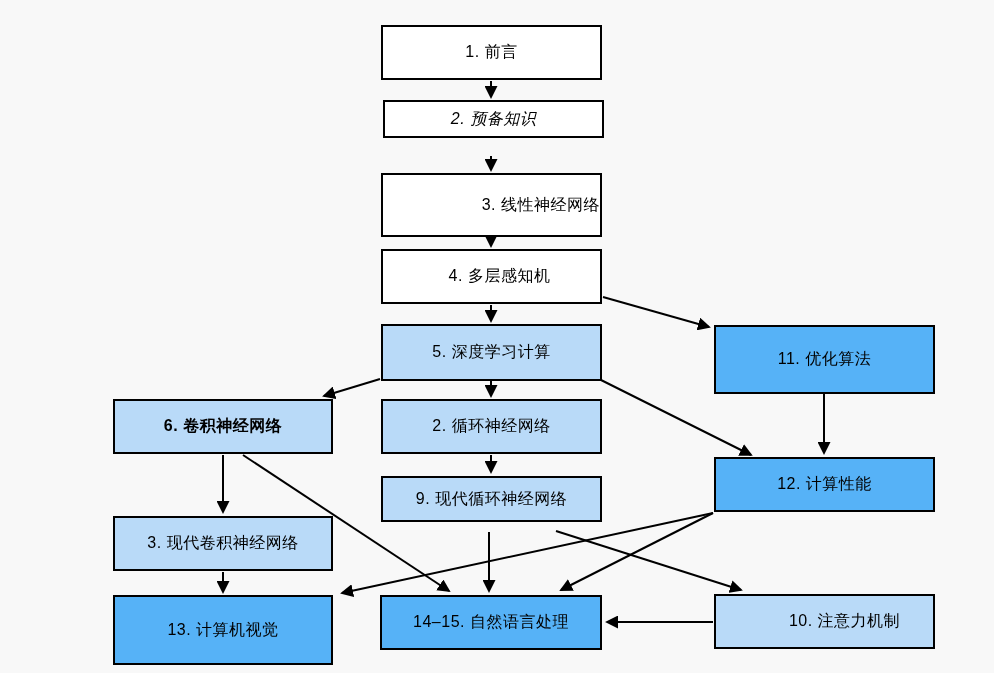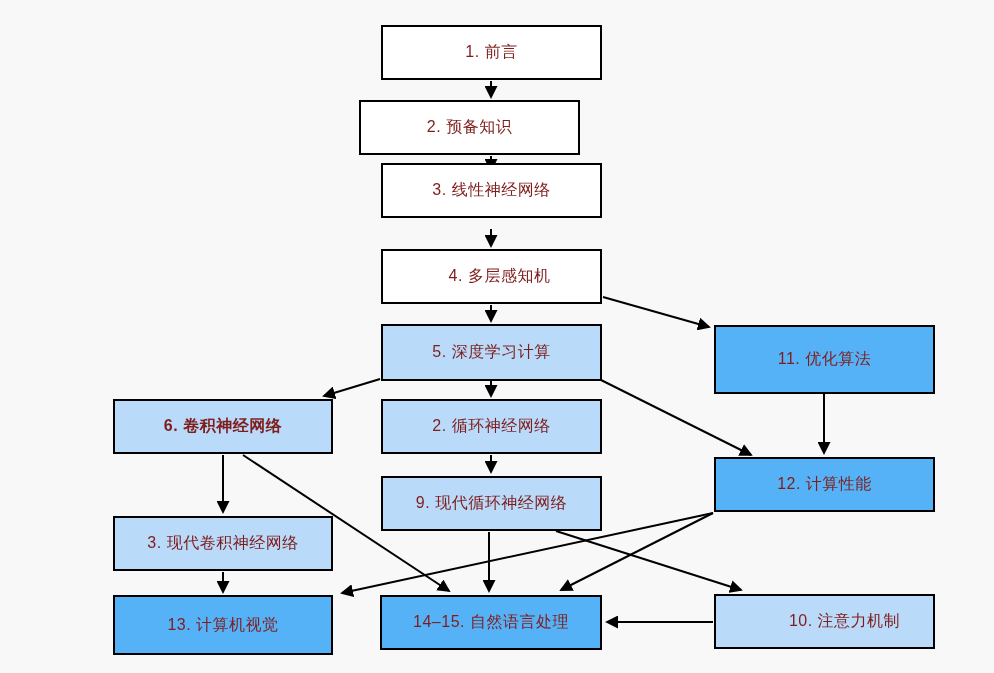--- a/index.html
+++ b/index.html
@@ -23,21 +23,21 @@
     z-index: 1;
   }
   .node {
     position: absolute;
     box-sizing: border-box;
     border: 2px solid #000000;
     display: flex;
     align-items: center;
     justify-content: center;
     font-size: 16px;
-    color: #7f1d1d;
+    color: #000000;
     z-index: 2;
     white-space: nowrap;
     letter-spacing: 0.5px;
   }
   .node.white  { background: #ffffff; }
   .node.light  { background: #b9daf8; }
   .node.medium { background: #56b2f7; }
 </style>
 </head>
 <body>
@@ -67,51 +67,51 @@
         <line x1="713" y1="513" x2="342" y2="593" stroke="#000000" stroke-width="2" marker-end="url(#arrowhead)"></line>
         <line x1="713" y1="513" x2="561" y2="590" stroke="#000000" stroke-width="2" marker-end="url(#arrowhead)"></line>
         <line x1="223" y1="572" x2="223" y2="592" stroke="#000000" stroke-width="2" marker-end="url(#arrowhead)"></line>
         <line x1="713" y1="622" x2="607" y2="622" stroke="#000000" stroke-width="2" marker-end="url(#arrowhead)"></line>
       </g>
   </svg>
   <div id="node-layer">
       <div class="node white" style="left: 381px; top: 25px; width: 221px; height: 55px;">
         <span>1. 前言</span>
       </div>
-      <div class="node white" style="left: 359px; top: 100px; width: 221px; height: 55px;">
+      <div class="node white" style="left: 383px; top: 100px; width: 221px; height: 38px; font-style: italic;">
         <span>2. 预备知识</span>
       </div>
-      <div class="node white" style="left: 381px; top: 163px; width: 221px; height: 55px;">
+      <div class="node white" style="left: 381px; top: 173px; width: 221px; height: 64px; justify-content: flex-end;">
         <span>3. 线性神经网络</span>
       </div>
       <div class="node white" style="left: 381px; top: 249px; width: 221px; height: 55px; padding-left: 16px;">
         <span>4. 多层感知机</span>
       </div>
       <div class="node light" style="left: 381px; top: 324px; width: 221px; height: 57px;">
         <span>5. 深度学习计算</span>
       </div>
       <div class="node medium" style="left: 714px; top: 325px; width: 221px; height: 69px;">
         <span>11. 优化算法</span>
       </div>
       <div class="node light" style="left: 113px; top: 399px; width: 220px; height: 55px; font-weight: bold;">
         <span>6. 卷积神经网络</span>
       </div>
       <div class="node light" style="left: 381px; top: 399px; width: 221px; height: 55px;">
         <span>2. 循环神经网络</span>
       </div>
       <div class="node medium" style="left: 714px; top: 457px; width: 221px; height: 55px;">
         <span>12. 计算性能</span>
       </div>
-      <div class="node light" style="left: 381px; top: 476px; width: 221px; height: 55px;">
+      <div class="node light" style="left: 381px; top: 476px; width: 221px; height: 46px;">
         <span>9. 现代循环神经网络</span>
       </div>
       <div class="node light" style="left: 113px; top: 516px; width: 220px; height: 55px;">
         <span>3. 现代卷积神经网络</span>
       </div>
-      <div class="node medium" style="left: 113px; top: 595px; width: 220px; height: 60px; align-items: center;">
+      <div class="node medium" style="left: 113px; top: 595px; width: 220px; height: 70px; align-items: center;">
         <span>13. 计算机视觉</span>
       </div>
       <div class="node medium" style="left: 380px; top: 595px; width: 222px; height: 55px;">
         <span>14–15. 自然语言处理</span>
       </div>
       <div class="node light" style="left: 714px; top: 594px; width: 221px; height: 55px; padding-left: 40px;">
         <span>10. 注意力机制</span>
       </div>
     </div>
 </div>

